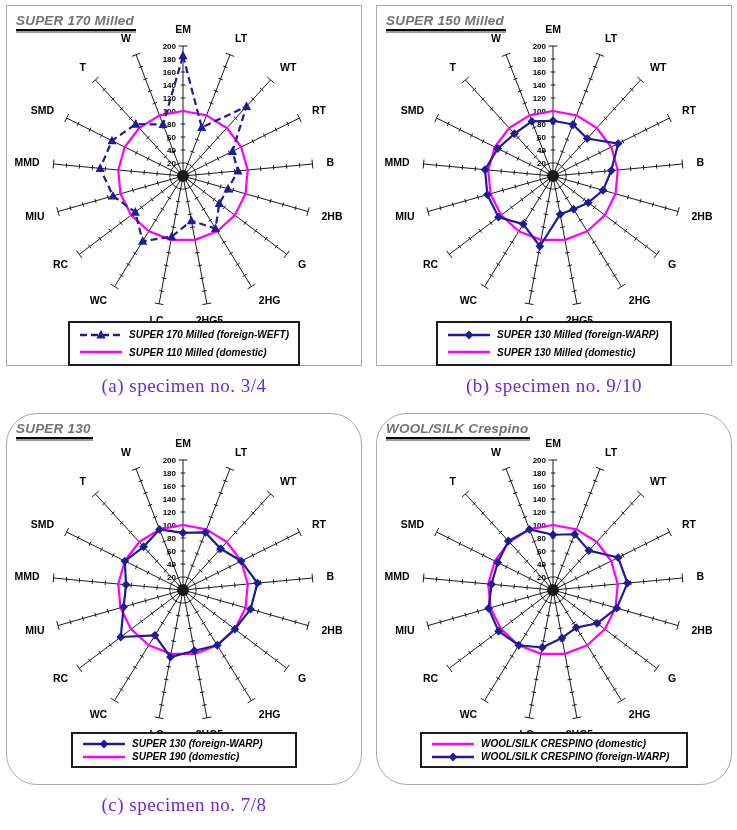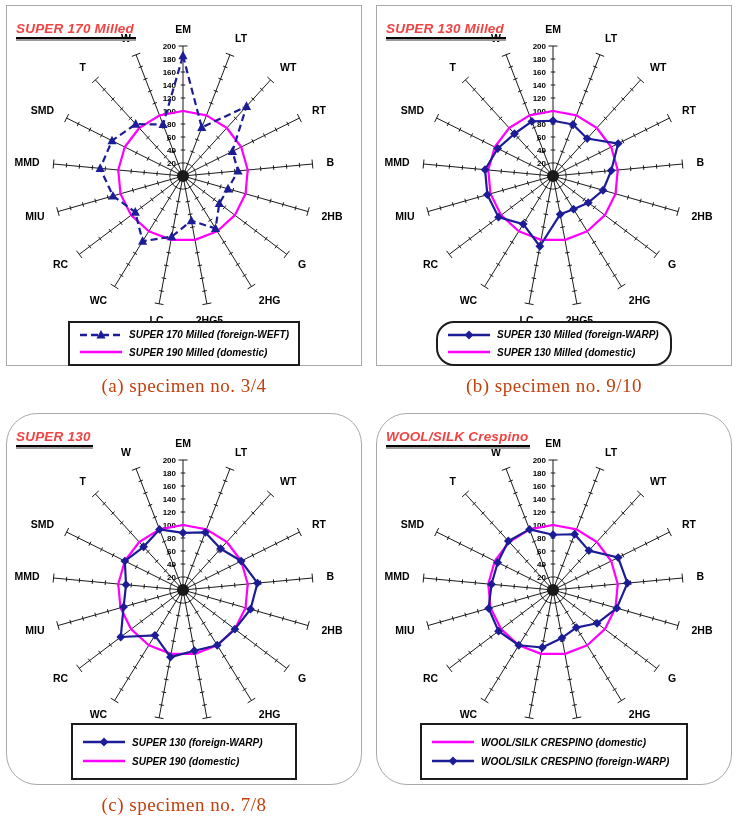--- a/index.html
+++ b/index.html
@@ -16,40 +16,40 @@
   .panel{
     position:relative;background:#ffffff;
     border:1px solid #a9a9a9;
     box-sizing:border-box;
     flex:0 0 auto;
   }
   .panel.top{height:361px;}
   .panel.bot{height:372px;border-radius:31px;}
   .panel svg.radar{position:absolute;left:0;top:0;}
   .panel-title{
-    position:absolute;left:9px;top:15px;z-index:3;
-    font-weight:bold;font-style:italic;font-size:13.5px;letter-spacing:.2px;color:#ef4444;
+    position:absolute;left:9px;top:7px;z-index:3;
+    font-weight:bold;font-style:italic;font-size:13.5px;letter-spacing:.2px;color:#737373;
     display:inline-block;border-bottom:2px solid #000;
     box-shadow:0 2px 0 0 #9b9b9b;
     padding:0 2px 1px 0;background:transparent;
   }
   .legend{
     position:absolute;left:50%;transform:translateX(-50%);
     border:2px solid #1c1c1c;background:#ffffff;z-index:2;
     display:flex;flex-direction:column;justify-content:center;align-items:flex-start;
     padding:3px 8px;box-sizing:border-box;
   }
   .panel.top .legend{top:315px;height:45px;}
-  .panel.bot .legend{top:309px;height:57px;}
+  .panel.bot .legend{top:318px;height:36px;}
   .legend-item{display:flex;align-items:center;height:19px;}
   .legend-label{font-size:10px;font-weight:bold;color:#000;margin-left:5px;white-space:nowrap;font-style:italic;}
   .caption{
     text-align:center;
     font-family:"Liberation Serif",serif;
-    font-size:19px;color:#c2410c;
+    font-size:19px;color:#6d28d9;
     margin-top:9px;letter-spacing:.5px;
     flex:0 0 auto;
   }
 </style>
 </head>
 <body>
 
 <div class="page">
 
   <div class="cell">
@@ -296,30 +296,30 @@
           <svg class="legend-swatch" width="46" height="12">
               <line x1="2" y1="6" x2="44" y2="6" stroke="#1c1c96" stroke-width="2.4" stroke-dasharray="7,4"></line>
               <polygon points="23,1 27.6,9.6 18.4,9.6" fill="#1c1c96"></polygon>
             </svg>
           <span class="legend-label">SUPER 170 Milled (foreign-WEFT)</span>
         </div>
         <div class="legend-item">
           <svg class="legend-swatch" width="46" height="12">
               <line x1="2" y1="6" x2="44" y2="6" stroke="#ff00ff" stroke-width="2.4"></line>
             </svg>
-          <span class="legend-label">SUPER 190 Milled (domestic)</span>
+          <span class="legend-label">SUPER 110 Milled (domestic)</span>
         </div>
       </div>
     </div>
     <div class="caption">(a) specimen no. 3/4</div>
   </div>
 
   <div class="cell">
     <div class="panel top">
-      <div class="panel-title">SUPER 130 Milled</div>
+      <div class="panel-title">SUPER 150 Milled</div>
       <svg class="radar" width="354" height="359" viewBox="0 0 354 359">
           <line x1="176" y1="170" x2="176" y2="40" stroke="#1a1a1a" stroke-width="1"></line>
           <line x1="173.7" y1="157" x2="178.3" y2="157" stroke="#1a1a1a" stroke-width="1"></line>
           <line x1="173.7" y1="144" x2="178.3" y2="144" stroke="#1a1a1a" stroke-width="1"></line>
           <line x1="173.7" y1="131" x2="178.3" y2="131" stroke="#1a1a1a" stroke-width="1"></line>
           <line x1="173.7" y1="118" x2="178.3" y2="118" stroke="#1a1a1a" stroke-width="1"></line>
           <line x1="173.7" y1="105" x2="178.3" y2="105" stroke="#1a1a1a" stroke-width="1"></line>
           <line x1="173.7" y1="92" x2="178.3" y2="92" stroke="#1a1a1a" stroke-width="1"></line>
           <line x1="173.7" y1="79" x2="178.3" y2="79" stroke="#1a1a1a" stroke-width="1"></line>
           <line x1="173.7" y1="66" x2="178.3" y2="66" stroke="#1a1a1a" stroke-width="1"></line>
@@ -542,21 +542,21 @@
           <polygon points="183.16623119484623,203.93595088767216 187.56623119484624,208.33595088767217 183.16623119484623,212.73595088767217 178.76623119484623,208.33595088767217" fill="#1c1c96"></polygon>
           <polygon points="162.86190947611524,235.88257662739898 167.26190947611525,240.28257662739898 162.86190947611524,244.682576627399 158.46190947611524,240.28257662739898" fill="#1c1c96"></polygon>
           <polygon points="146.23026118928553,213.67977902550967 150.63026118928553,218.07977902550968 146.23026118928553,222.47977902550969 141.83026118928552,218.07977902550968" fill="#1c1c96"></polygon>
           <polygon points="121.53532423812369,206.7298139328843 125.9353242381237,211.1298139328843 121.53532423812369,215.5298139328843 117.13532423812369,211.1298139328843" fill="#1c1c96"></polygon>
           <polygon points="110.3553998534551,184.27749907241966 114.7553998534551,188.67749907241966 110.3553998534551,193.07749907241967 105.95539985345509,188.67749907241966" fill="#1c1c96"></polygon>
           <polygon points="108.04114246786389,159.30268446662961 112.4411424678639,163.70268446662962 108.04114246786389,168.10268446662963 103.64114246786389,163.70268446662962" fill="#1c1c96"></polygon>
           <polygon points="120.72366675882489,138.0756565307988 125.1236667588249,142.4756565307988 120.72366675882489,146.8756565307988 116.32366675882488,142.4756565307988" fill="#1c1c96"></polygon>
           <polygon points="137.46460918341688,123.32868993497831 141.8646091834169,127.72868993497832 137.46460918341688,132.12868993497833 133.06460918341688,127.72868993497832" fill="#1c1c96"></polygon>
           <polygon points="154.86736252805156,111.05037457984517 159.26736252805156,115.45037457984517 154.86736252805156,119.85037457984518 150.46736252805155,115.45037457984517" fill="#1c1c96"></polygon>
         </svg>
-      <div class="legend" style="width:236px;border-radius:18px;">
+      <div class="legend" style="width:236px;">
         <div class="legend-item">
           <svg class="legend-swatch" width="46" height="12">
               <line x1="2" y1="6" x2="44" y2="6" stroke="#1c1c96" stroke-width="2.4"></line>
               <polygon points="23,1.5999999999999996 27.4,6 23,10.4 18.6,6" fill="#1c1c96"></polygon>
             </svg>
           <span class="legend-label">SUPER 130 Milled (foreign-WARP)</span>
         </div>
         <div class="legend-item">
           <svg class="legend-swatch" width="46" height="12">
               <line x1="2" y1="6" x2="44" y2="6" stroke="#ff00ff" stroke-width="2.4"></line>

